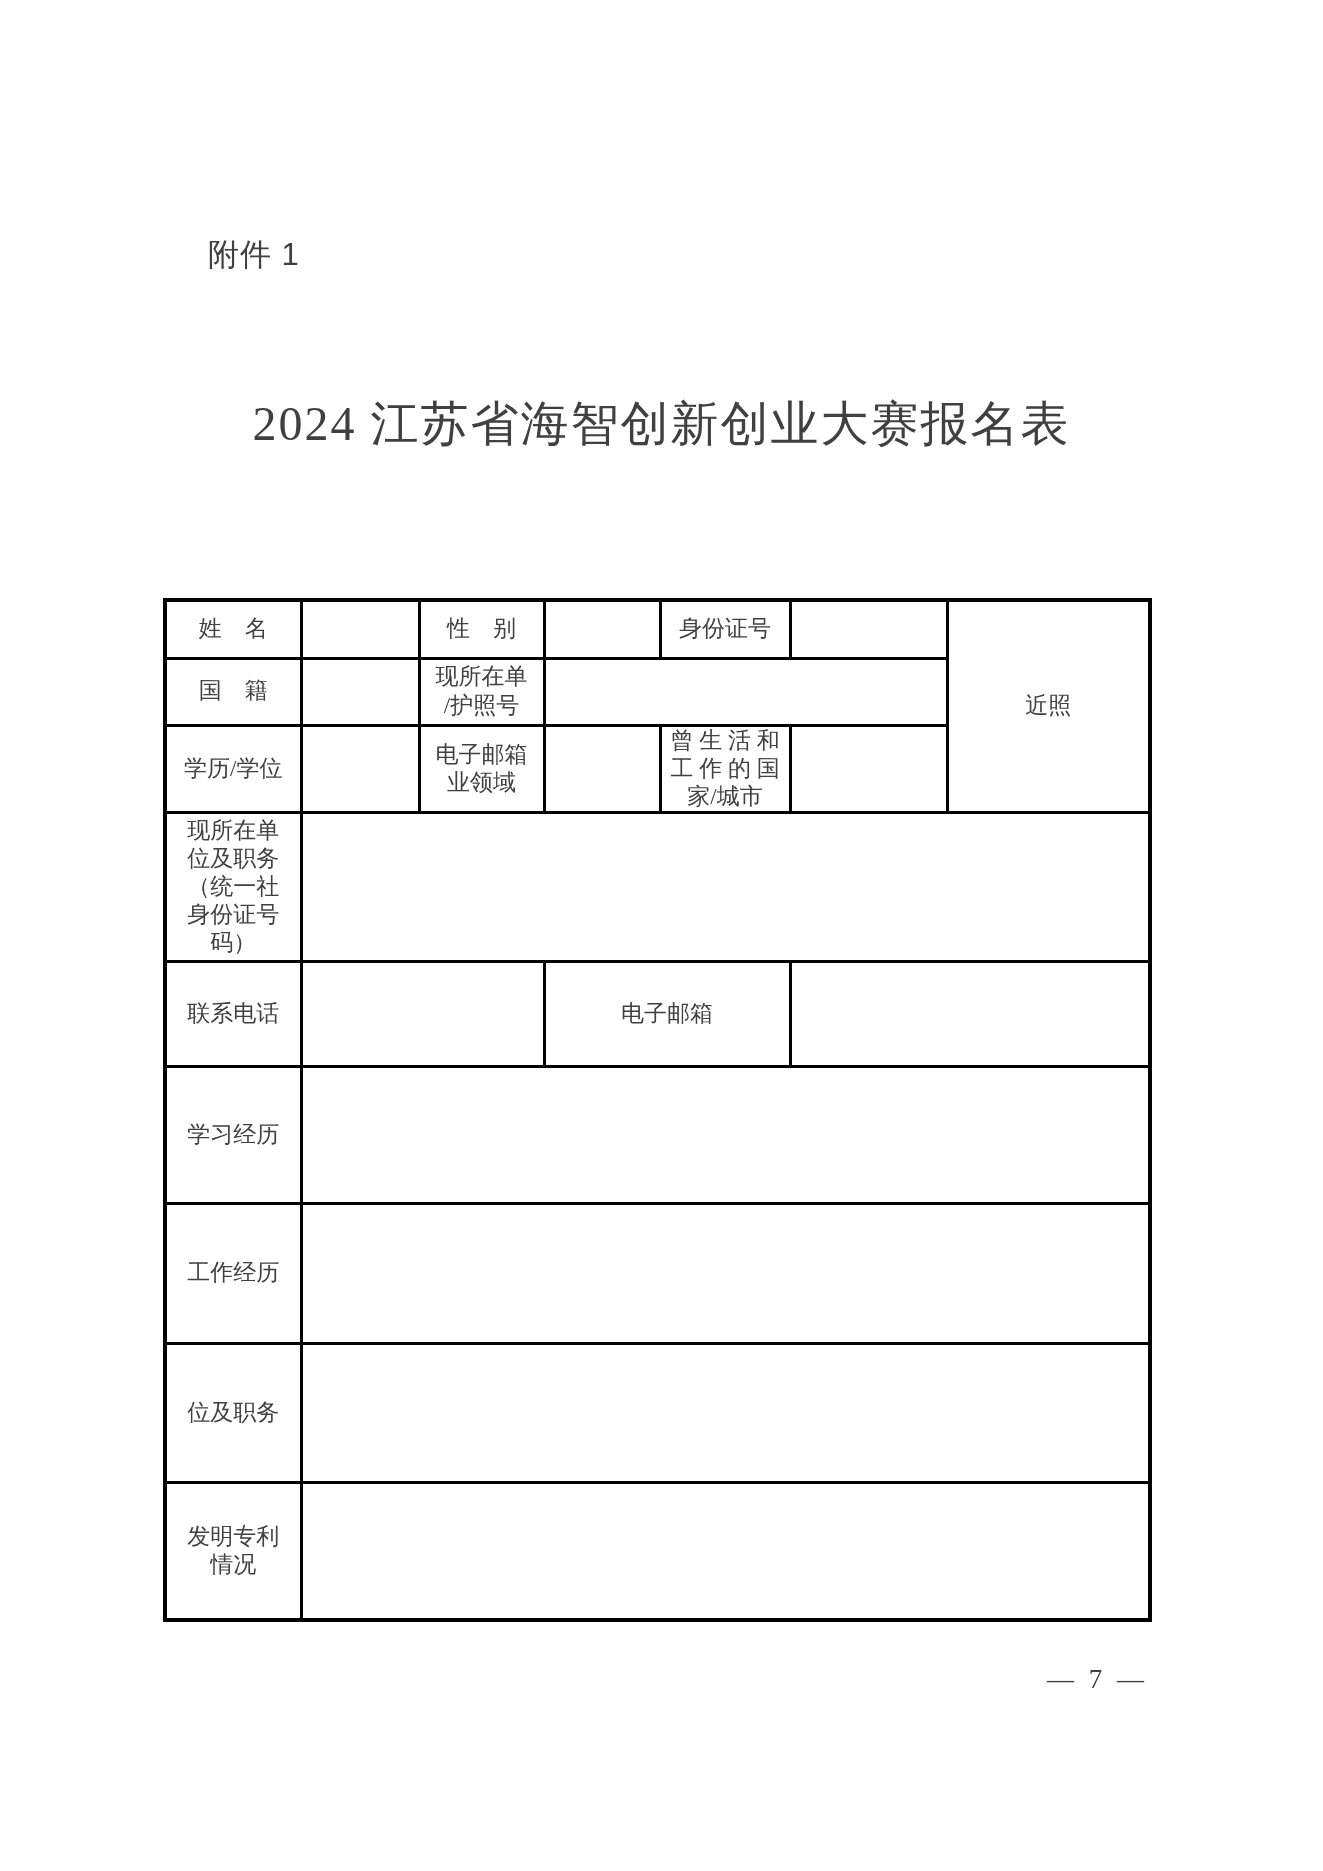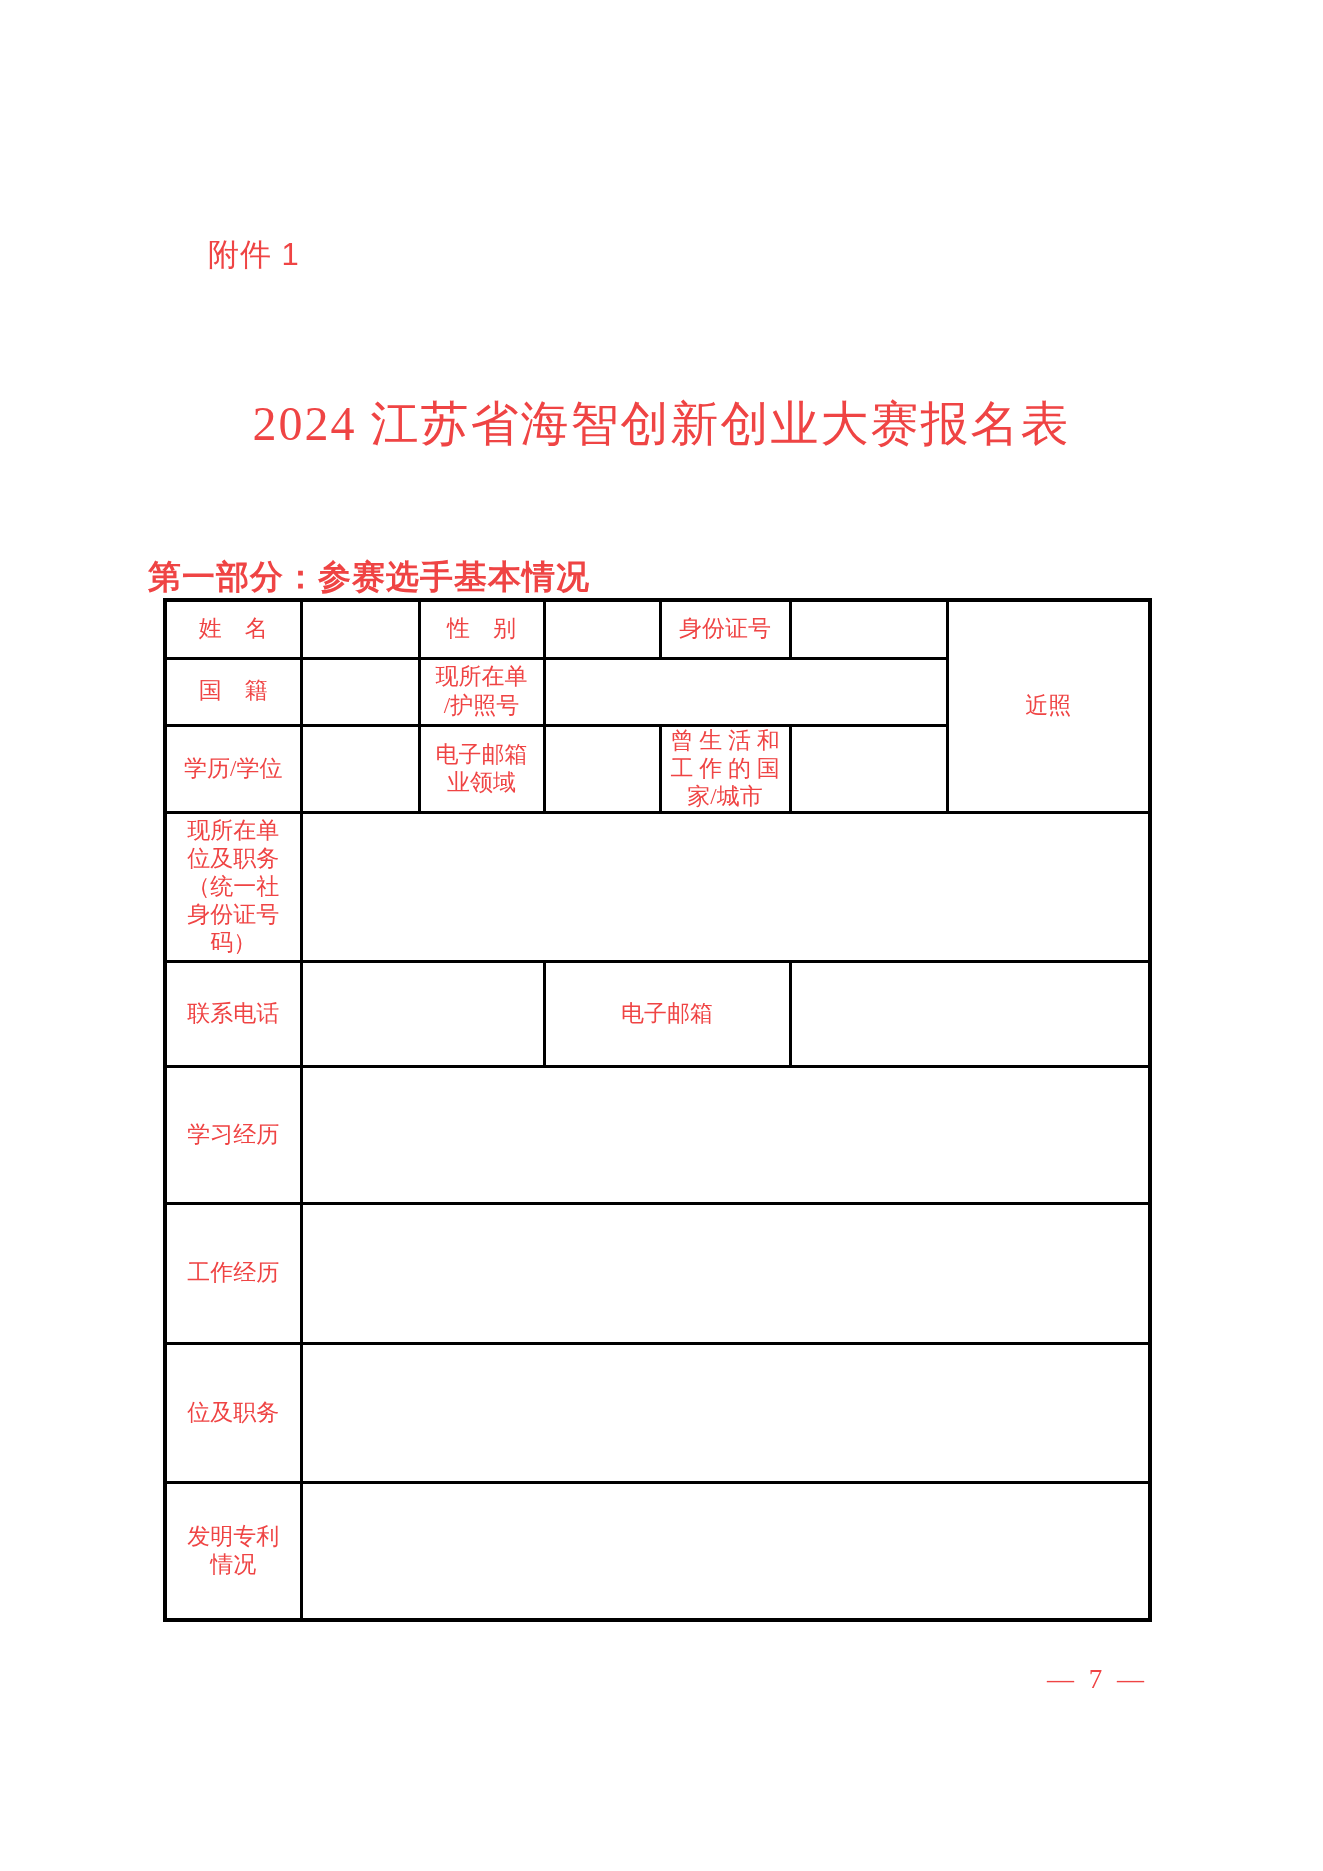--- a/index.html
+++ b/index.html
@@ -1,21 +1,21 @@
 <!DOCTYPE html>
 <html><head>
 <meta charset="utf-8">
 <style>
   html,body{margin:0;padding:0;background:#888;}
   .page{
     position:relative;
     width:1323px;height:1871px;
     background:#ffffff;
     font-family:"Liberation Serif","DejaVu Serif",serif;
-    color:#ef4444;
+    color:#404040;
     overflow:hidden;
   }
   .attachment{
     position:absolute;left:208px;top:238px;
     font-family:"Liberation Sans","DejaVu Sans",sans-serif;
     font-size:31px;line-height:1.1;letter-spacing:1px;
   }
   .doc-title{
     position:absolute;left:0;right:0;top:398px;
     text-align:center;
@@ -56,21 +56,20 @@
 </style>
 </head>
 <body>
 
 <div class="page">
 
   <div class="attachment">附件 1</div>
 
   <div class="doc-title">2024 江苏省海智创新创业大赛报名表</div>
 
-  <div class="section-heading">第一部分：参赛选手基本情况</div>
 
   <table class="reg">
     <colgroup>
       <col style="width:136px">
       <col style="width:118px">
       <col style="width:125px">
       <col style="width:116px">
       <col style="width:130px">
       <col style="width:157px">
       <col style="width:203px">

